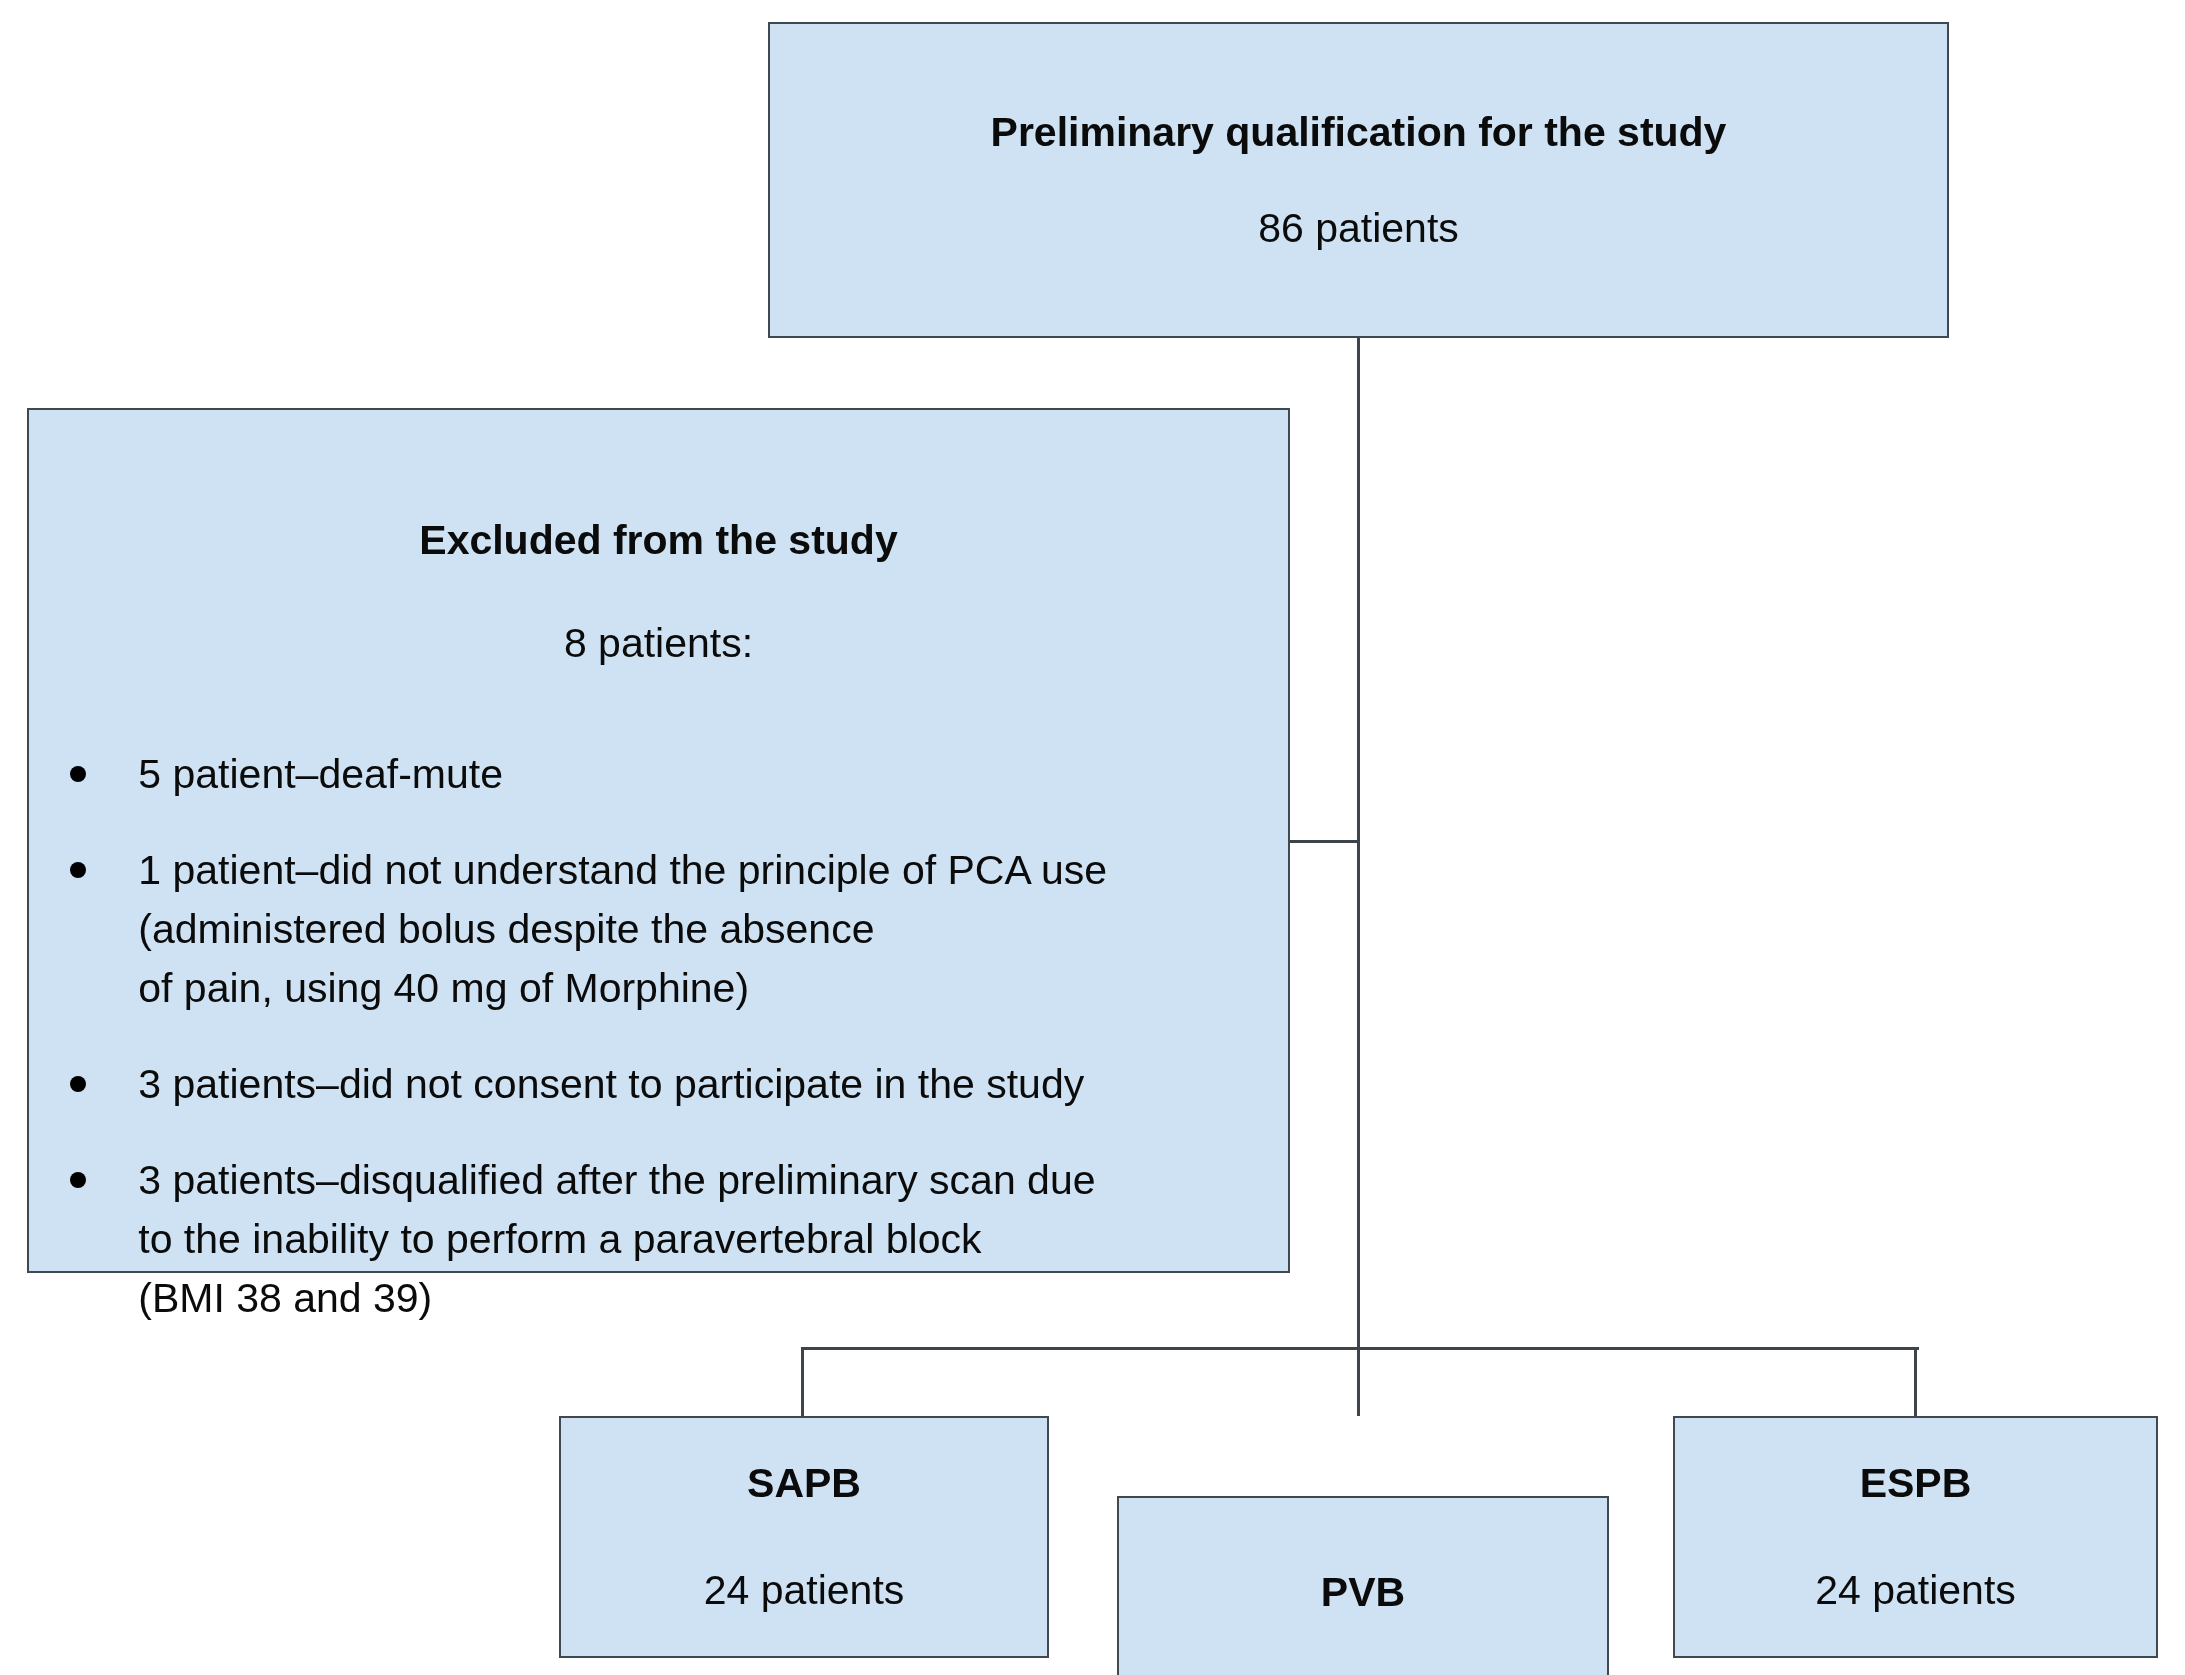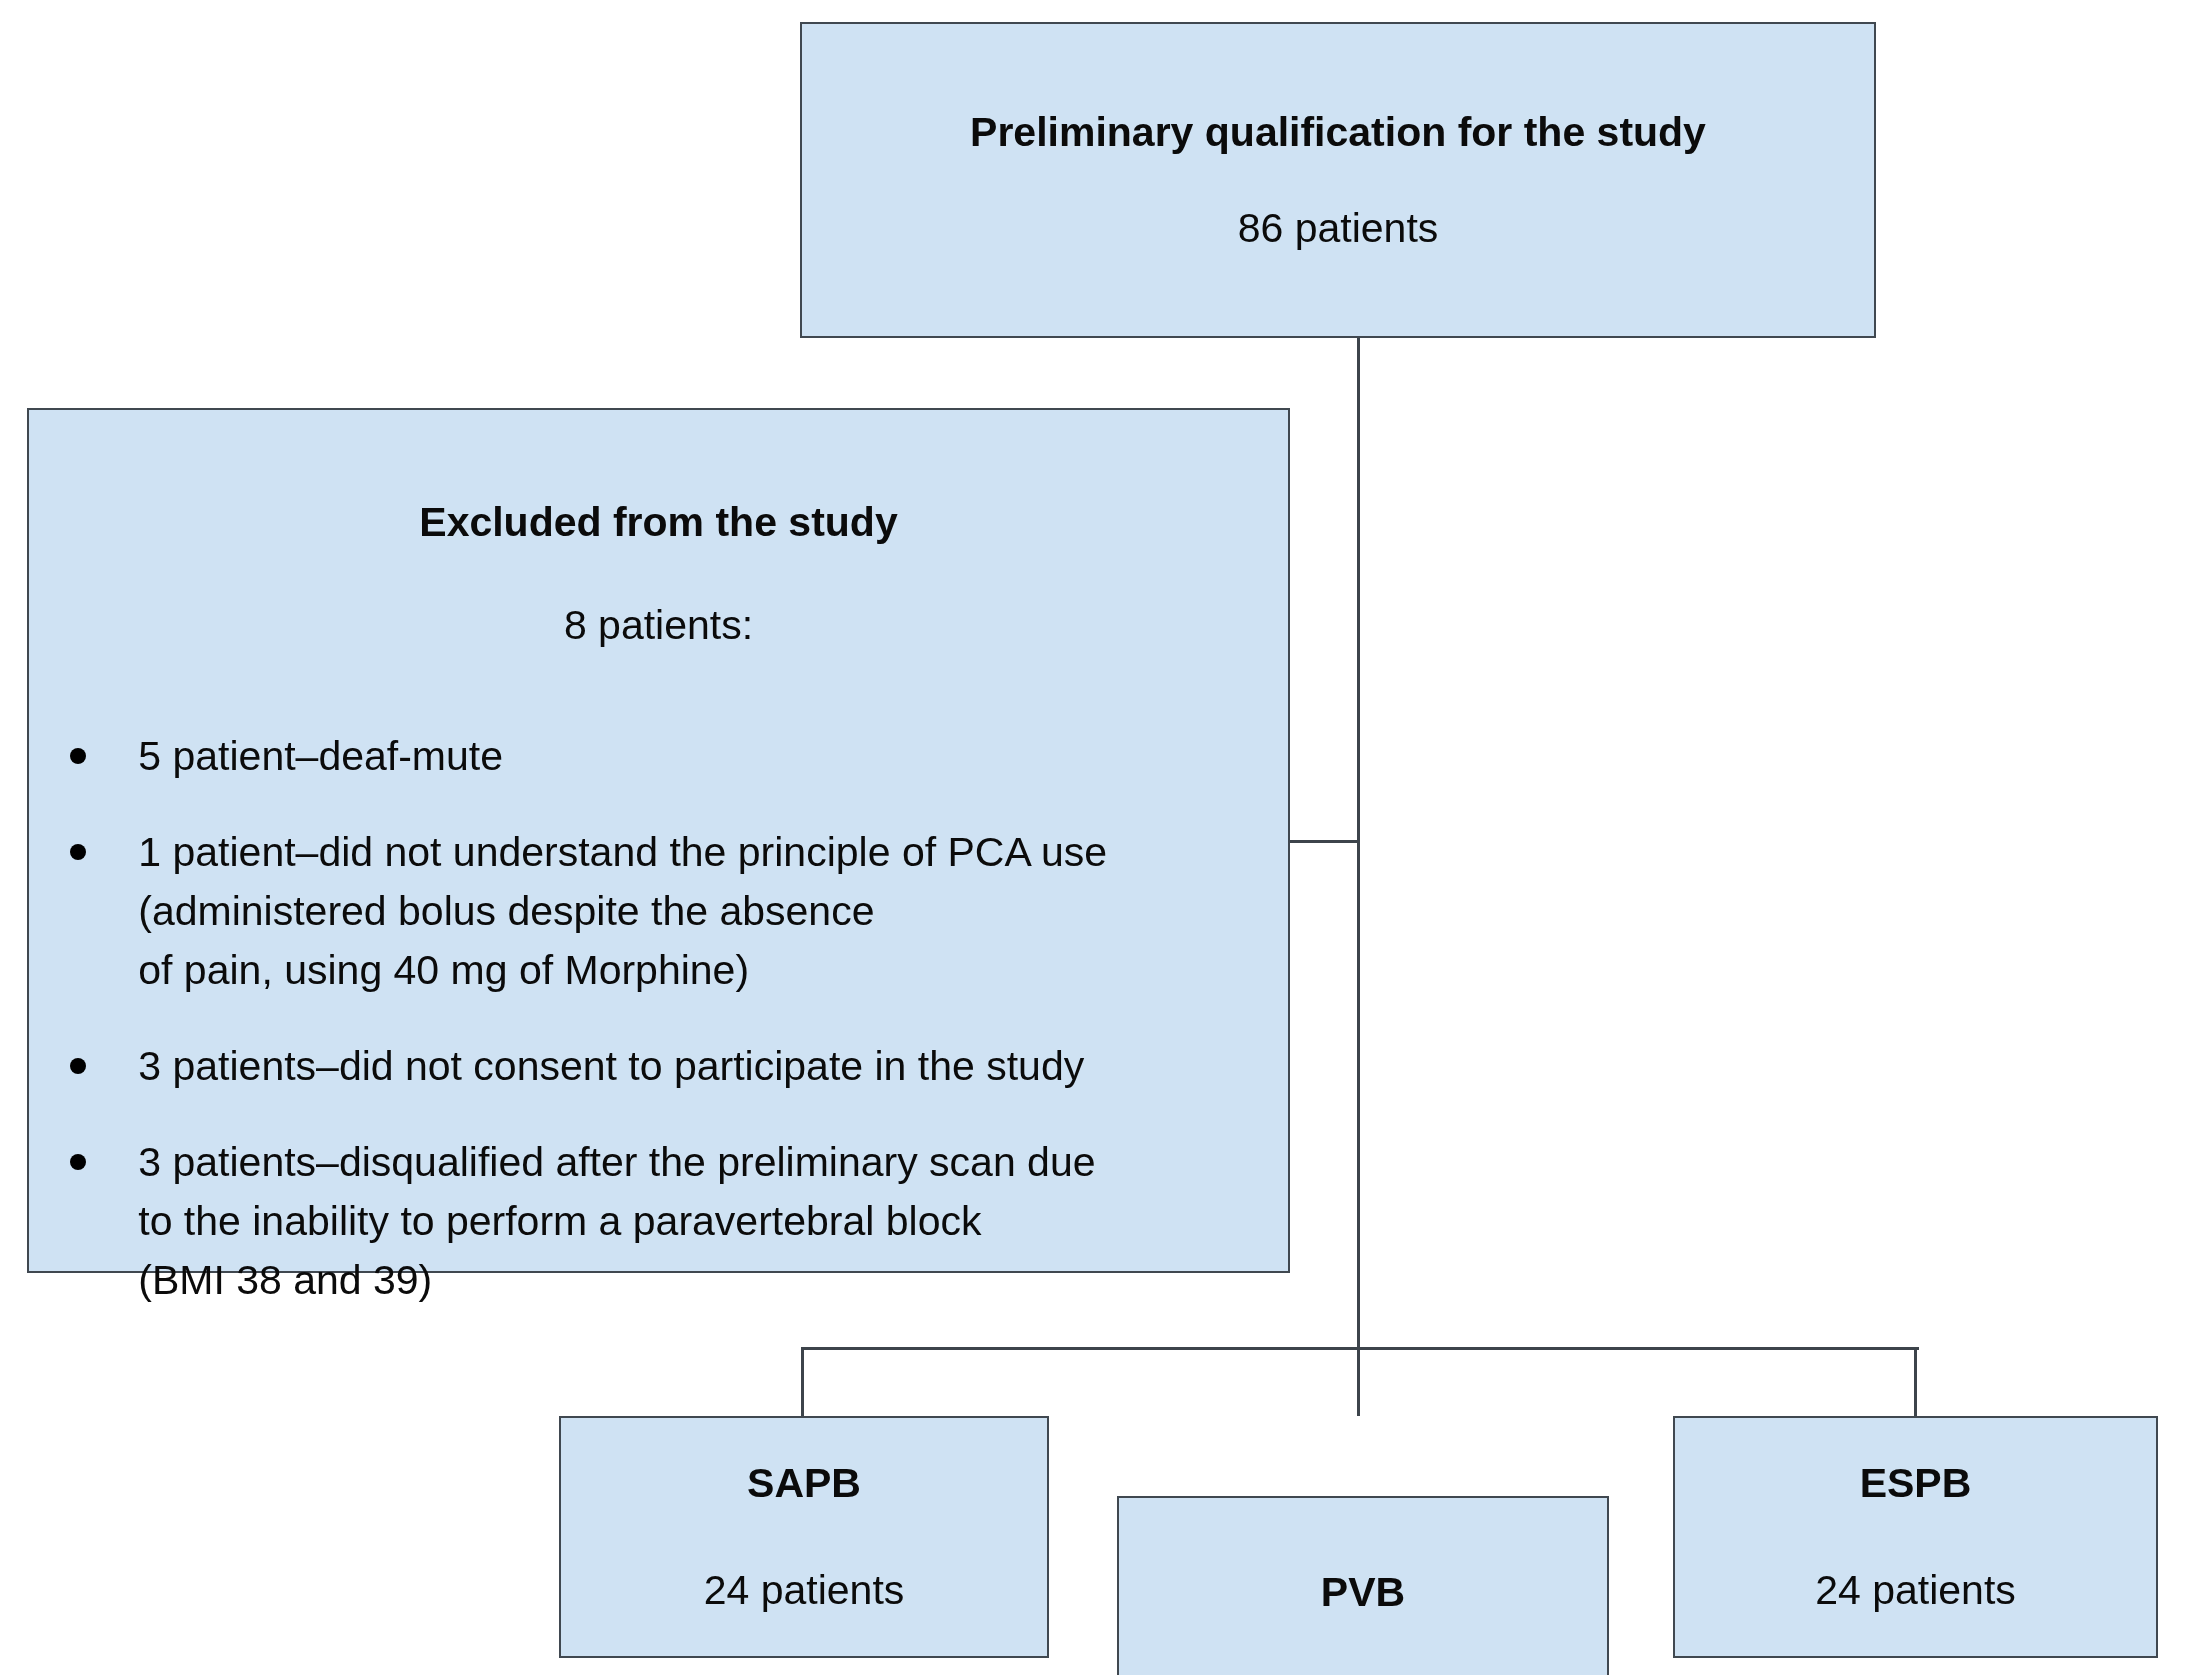--- a/index.html
+++ b/index.html
@@ -50,21 +50,21 @@
   .excluded {
     text-align: left;
     padding: 83px 29px 9.8px 29px;
   }
   .excluded .box-title,
   .excluded .box-count {
     text-align: center;
     font-size: 41px;
     line-height: 59px;
   }
-  .excluded .box-title { margin-bottom: 44px; }
+  .excluded .box-title { margin-bottom: 44px; margin-top: 18px; }
   .excluded .box-count { margin-bottom: 72px; }
   .bullet {
     display: flex;
     align-items: flex-start;
     margin-bottom: 37px;
   }
   .bullet:last-child { margin-bottom: 0; }
   .dot {
     flex: 0 0 auto;
     width: 16.6px;
@@ -82,21 +82,21 @@
 <body>
 
 <div class="canvas">
 
   <div class="line" style="left:1357px; top:336px; width:2.9px; height:1080px;"></div>
   <div class="line" style="left:1288px; top:840px; width:70px; height:2.9px;"></div>
   <div class="line" style="left:801px; top:1347px; width:1118px; height:2.9px;"></div>
   <div class="line" style="left:801px; top:1347px; width:2.9px; height:69px;"></div>
   <div class="line" style="left:1914px; top:1347px; width:2.9px; height:69px;"></div>
 
-  <div class="box" style="left:800px; top:22.4px; width:1076px; height:316px;">
+  <div class="box" style="left:768px; top:22.4px; width:1181px; height:316px;">
     <div class="centered-stack top-stack">
       <div class="box-title">Preliminary qualification for the study</div>
       <div class="box-count">86 patients</div>
     </div>
   </div>
 
   <div class="box excluded" style="left:27px; top:408px; width:1263px; height:865px;">
     <div class="box-title">Excluded from the study</div>
     <div class="box-count">8 patients:</div>
 

